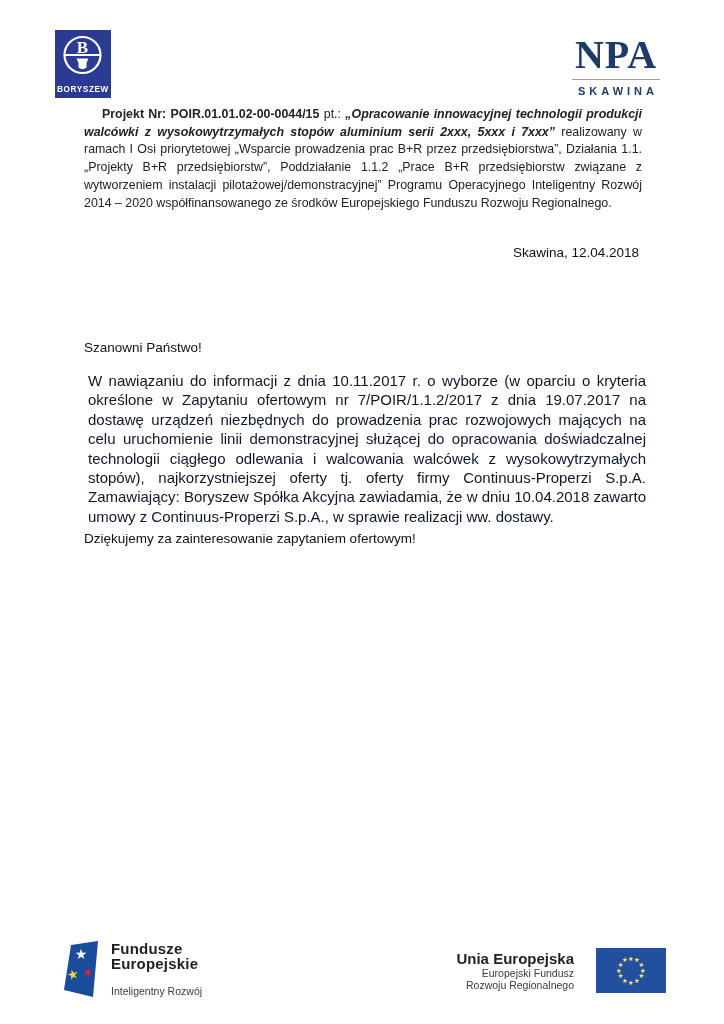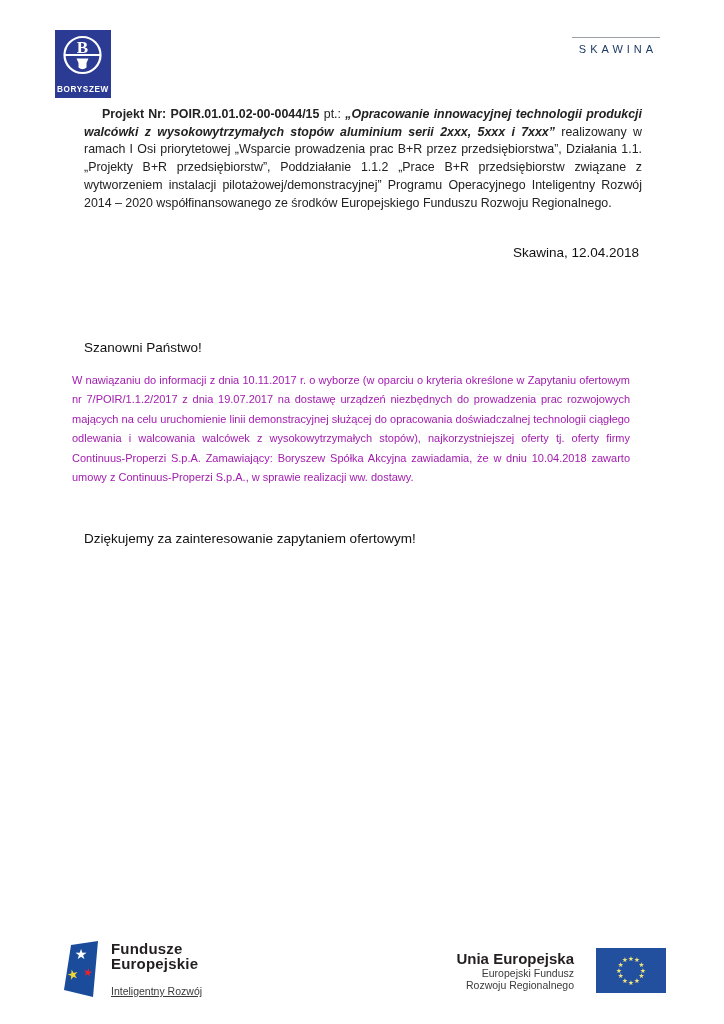--- a/index.html
+++ b/index.html
@@ -34,21 +34,21 @@
     line-height: 42px;
     letter-spacing: 1px;
   }
   .npa-rule {
     height: 1px;
     background: #9aa0a6;
     margin: 3px 2px 5px 2px;
   }
   .npa-city {
     font-size: 11px;
-    font-weight: normal;
+    font-weight: bold;
     letter-spacing: 4px;
     padding-left: 4px; 
   }
 
   
   .intro {
     position: absolute;
     left: 84px; top: 106px;
     width: 558px;
     font-size: 12.4px;
@@ -76,45 +76,45 @@
     color: #111;
   }
   .salutation {
     position: absolute;
     left: 84px; top: 340px;
     font-size: 13.5px;
     color: #111;
   }
   .body-par {
     position: absolute;
-    left: 72px; top: 371px;
+    left: 88px; top: 371px;
     width: 558px;
-    font-size: 11px;
+    font-size: 15px;
     line-height: 19.4px;
     text-align: justify;
-    color: #a21caf;
+    color: #0f172a;
   }
   .closing {
     position: absolute;
     left: 84px; top: 531px;
     font-size: 13.5px;
     color: #111;
   }
 
   
   .footer-left {
     position: absolute;
     left: 64px; top: 940px;
     display: flex;
     align-items: center;
     gap: 13px;
   }
   .fe-text { color: #231f20; }
   .fe-line { font-size: 15px; font-weight: bold; line-height: 15px; letter-spacing: 0.2px; }
-  .fe-sub { font-size: 10.5px; margin-top: 14px; color: #3a3a3a; text-decoration: underline; }
+  .fe-sub { font-size: 10.5px; margin-top: 14px; color: #3a3a3a; }
 
   .footer-right {
     position: absolute;
     right: 58px; top: 948px;
     display: flex;
     align-items: center;
     gap: 22px;
   }
   .eu-text { text-align: right; color: #231f20; }
   .eu-line1 { font-size: 15px; font-weight: bold; line-height: 17px; }
@@ -130,20 +130,21 @@
       <rect x="0" y="0" width="56" height="68" fill="#2b3a93"></rect>
       <circle cx="27.5" cy="25" r="18" fill="none" stroke="#ffffff" stroke-width="2.2"></circle>
       <line x1="9.5" y1="25" x2="45.5" y2="25" stroke="#ffffff" stroke-width="2.2"></line>
       <text x="27.5" y="22.5" text-anchor="middle" fill="#ffffff" font-family="Liberation Serif, serif" font-weight="bold" font-size="17">B</text>
       <path d="M 21.5 28.5 L 33.5 28.5 L 31.5 33 L 31.5 37.5 Q 27.5 41 23.5 37.5 L 23.5 33 Z" fill="#ffffff"></path>
       <text x="28" y="62" text-anchor="middle" fill="#ffffff" font-family="Liberation Sans, sans-serif" font-weight="bold" font-size="8.2" letter-spacing="0.6">BORYSZEW</text>
     </svg>
   </div>
 
   <div class="logo-npa">
+    <div class="npa-word">NPA</div>
     <div class="npa-rule"></div>
     <div class="npa-city">SKAWINA</div>
   </div>
 
   <p class="intro"><span class="seg-bold">Projekt Nr: POIR.01.01.02-00-0044/15 </span><span>pt.: </span><span class="seg-bold-italic">„Opracowanie innowacyjnej technologii produkcji walcówki z wysokowytrzymałych stopów aluminium serii 2xxx, 5xxx i 7xxx”</span><span> realizowany w ramach I Osi priorytetowej „Wsparcie prowadzenia prac B+R przez przedsiębiorstwa”, Działania 1.1. „Projekty B+R przedsiębiorstw”, Poddziałanie 1.1.2 „Prace B+R przedsiębiorstw związane z wytworzeniem instalacji pilotażowej/demonstracyjnej” Programu Operacyjnego Inteligentny Rozwój 2014 – 2020 współfinansowanego ze środków Europejskiego Funduszu Rozwoju Regionalnego.</span></p>
 
   <div class="dateline">Skawina, 12.04.2018</div>
 
 
   <div class="salutation">Szanowni Państwo!</div>

